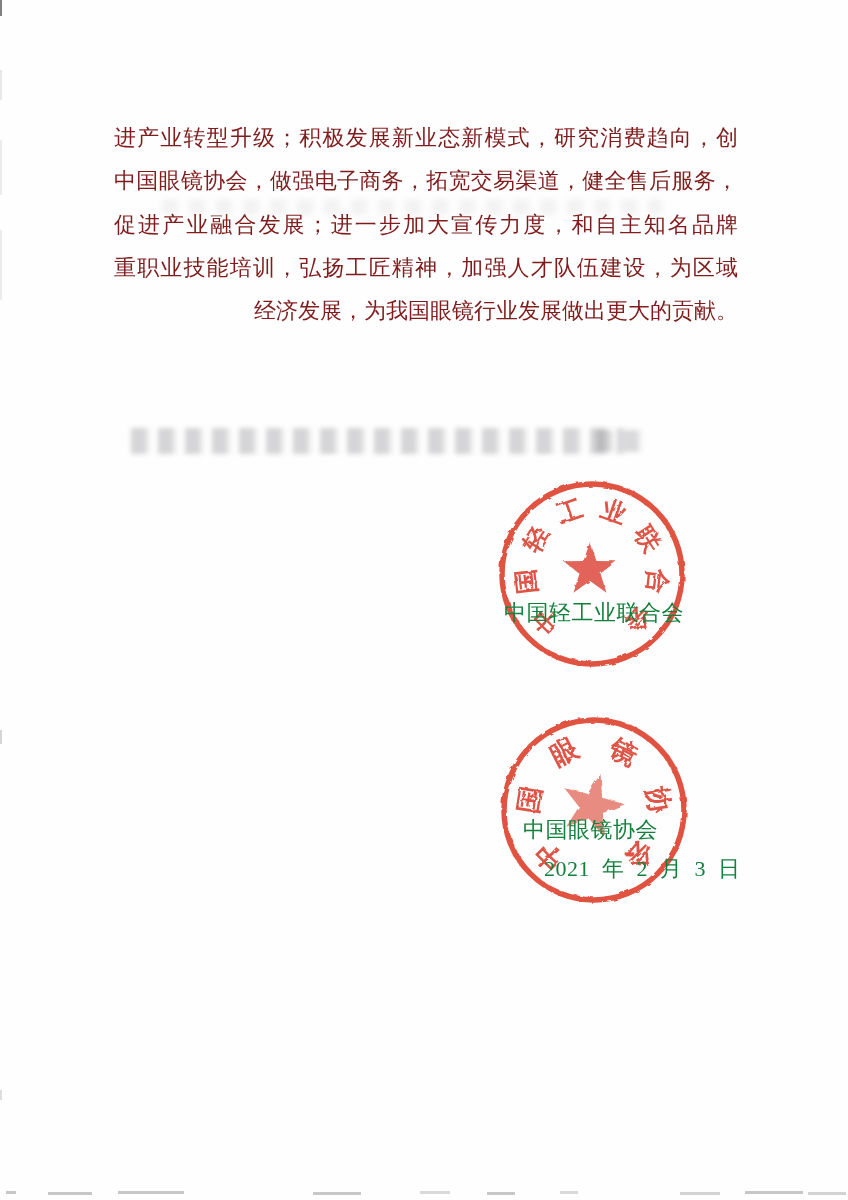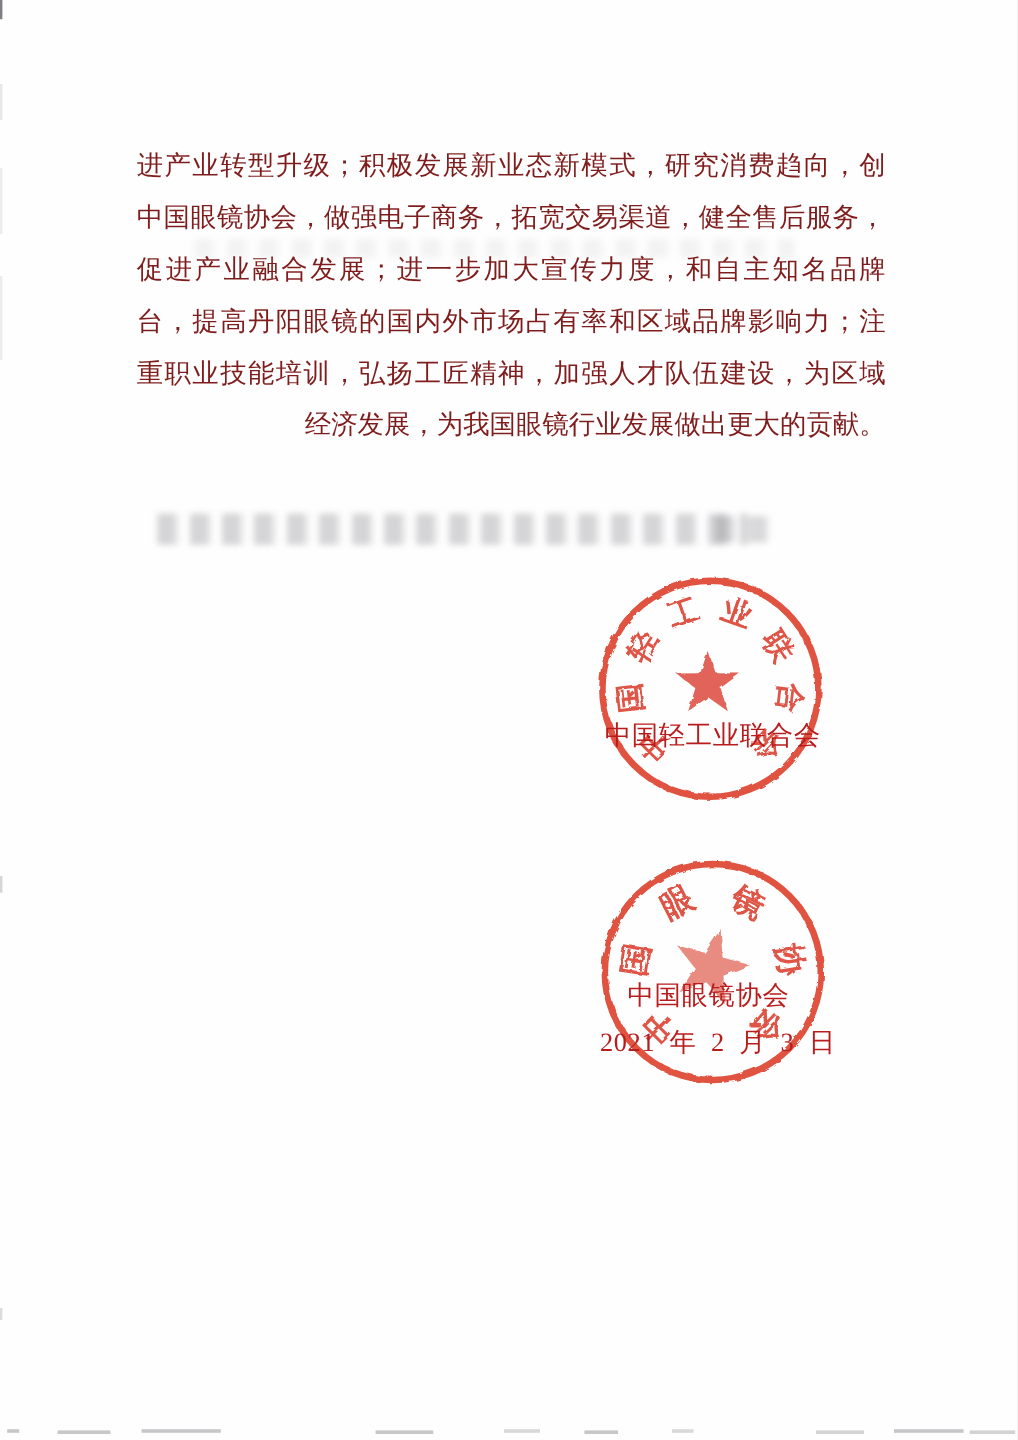--- a/index.html
+++ b/index.html
@@ -34,26 +34,26 @@
   .seal-arc text{
     fill:#d93524;font-weight:bold;font-family:"Liberation Serif",serif;
     text-anchor:middle;dominant-baseline:central;opacity:.9;
   }
   .arc-8 text{font-size:25px;}
   .arc-6 text{font-size:27px;}
   .seal-star{fill:#d93524;opacity:.82;}
   .seal-star.light{opacity:.62;}
   
   .overlay-text{
-    position:absolute;color:#b91c1c;font-size:22px;line-height:26px;
+    position:absolute;color:#15803d;font-size:22px;line-height:26px;
     font-family:"Liberation Serif",serif;white-space:nowrap;z-index:5;
   }
   .org-1{left:504px;top:600px;letter-spacing:0.5px;}
   .org-2{left:523px;top:817px;letter-spacing:0.5px;}
-  .date-line{left:500px;top:856px;word-spacing:6px;letter-spacing:0.5px;}
+  .date-line{left:544px;top:856px;word-spacing:6px;letter-spacing:0.5px;}
   
   .edge-mark{position:absolute;left:0;width:2px;background:#4a4a50;pointer-events:none;}
   .dash{position:absolute;height:3px;background:#85858c;opacity:.45;pointer-events:none;}
   .hidden-defs{position:absolute;width:0;height:0;}
 </style>
 </head>
 <body>
 
 <div class="page">
 
@@ -63,21 +63,20 @@
         <feTurbulence type="fractalNoise" baseFrequency="0.12" numOctaves="3" seed="7" result="n"></feTurbulence>
         <feDisplacementMap in="SourceGraphic" in2="n" scale="3.2"></feDisplacementMap>
       </filter>
     </defs>
   </svg>
 
   <div class="body-text">
     <div class="body-line">进产业转型升级；积极发展新业态新模式，研究消费趋向，创</div>
     <div class="body-line">中国眼镜协会，做强电子商务，拓宽交易渠道，健全售后服务，</div>
     <div class="body-line">促进产业融合发展；进一步加大宣传力度，和自主知名品牌</div>
-    <div class="body-line">台，提高丹阳眼镜的国内外市场占有率和区域品牌影响力；注</div>
     <div class="body-line">重职业技能培训，弘扬工匠精神，加强人才队伍建设，为区域</div>
     <div class="body-line last">经济发展，为我国眼镜行业发展做出更大的贡献。</div>
   </div>
 
   <div class="ghost ghost-2"></div>
   <div class="ghost ghost-1"></div>
   <div class="ghost ghost-1b"></div>
 
   <svg class="seal seal-1" width="196" height="196" viewBox="0 0 196 196">
     <circle class="seal-ring" cx="98" cy="98" r="90"></circle>

